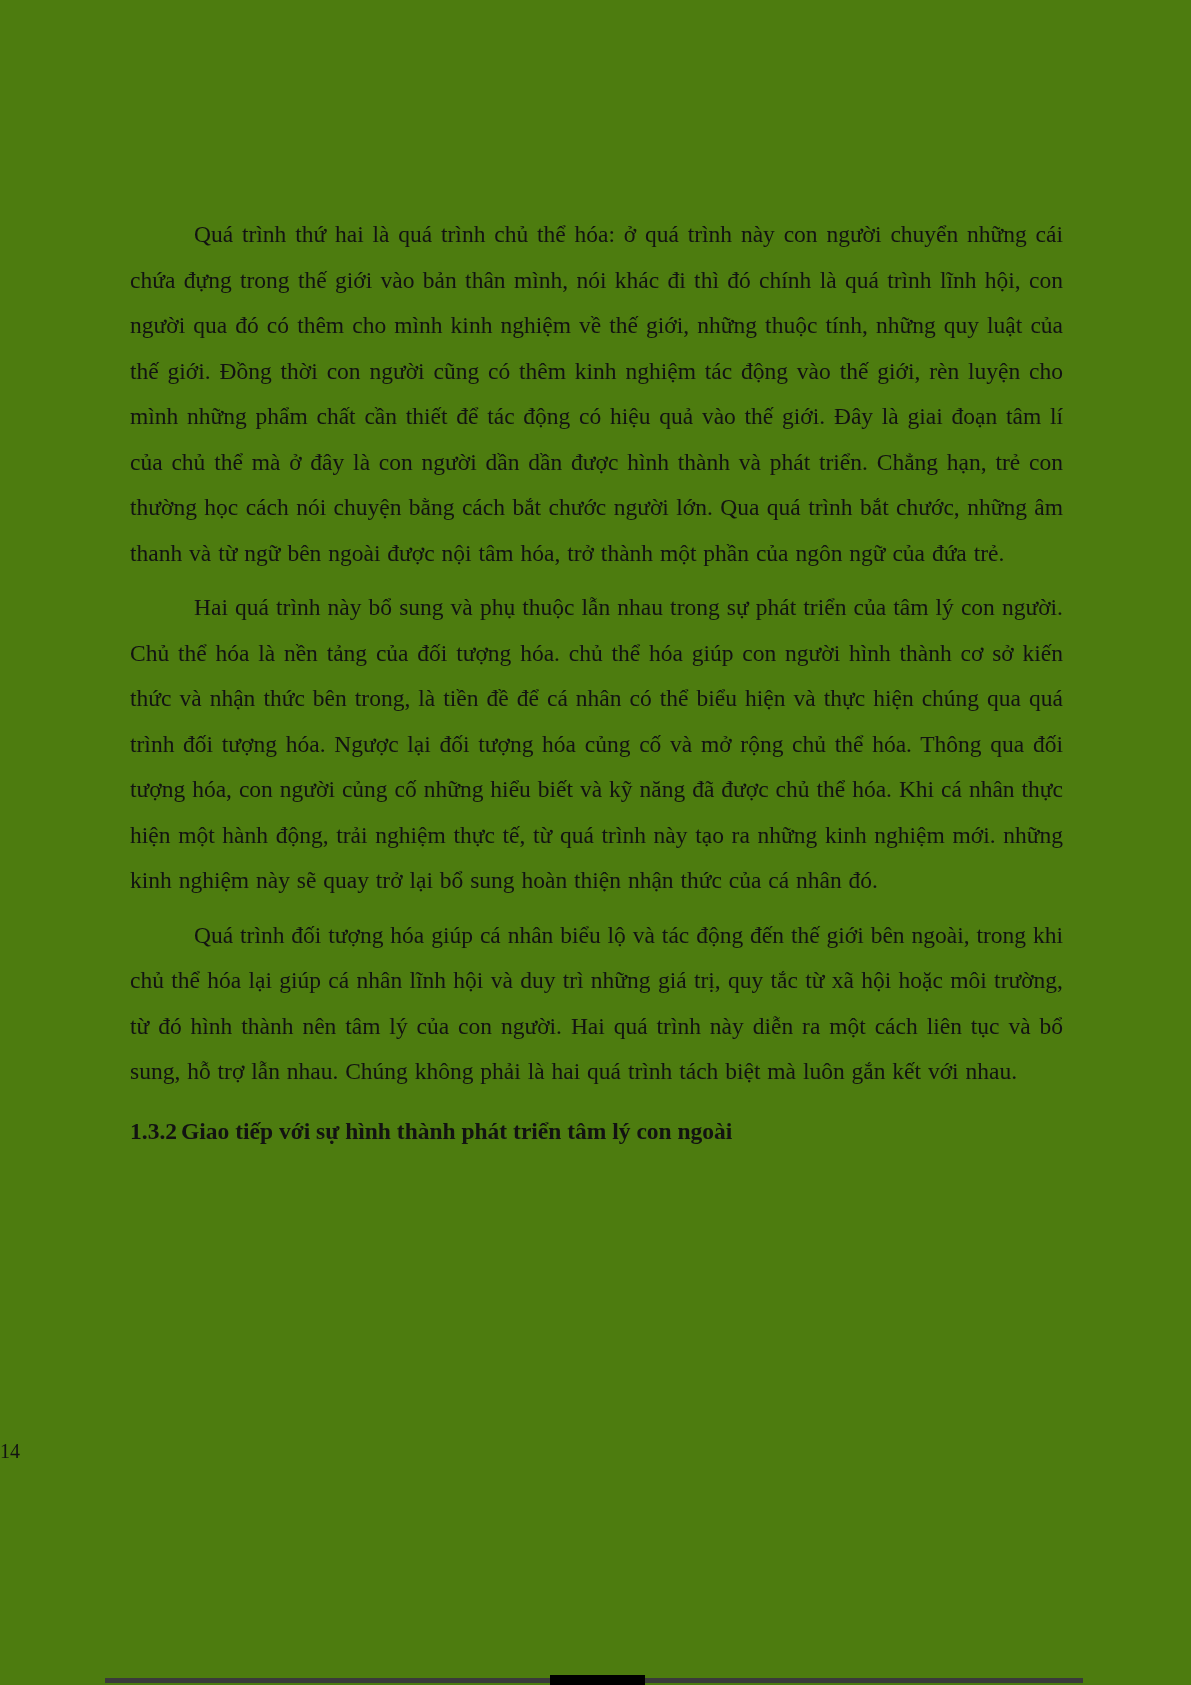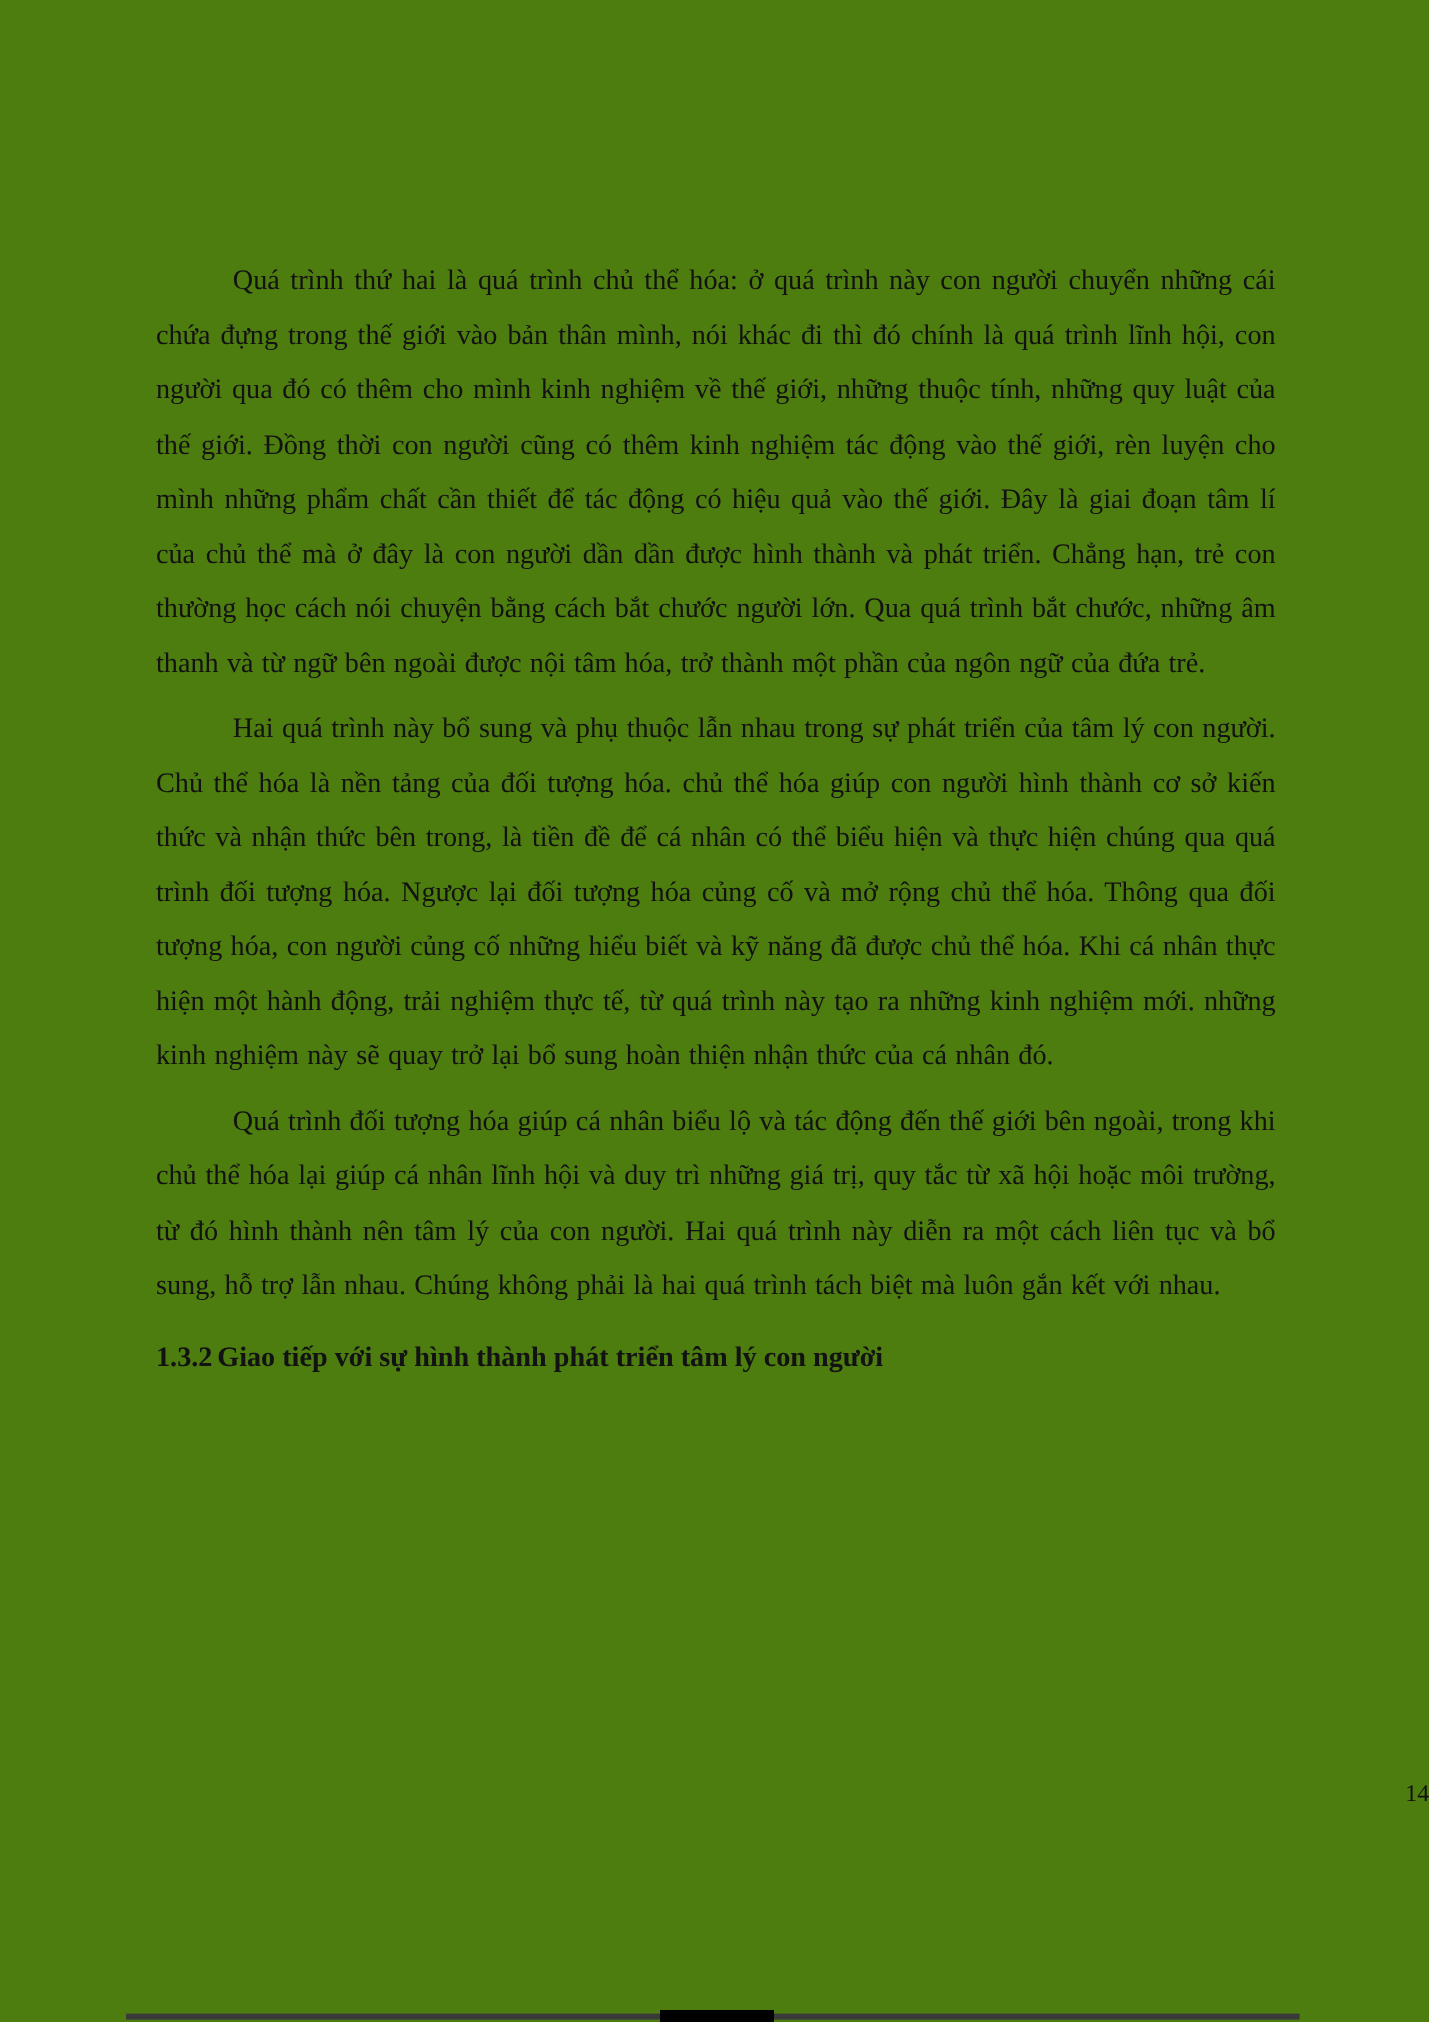--- a/index.html
+++ b/index.html
@@ -37,24 +37,24 @@
     font-weight: bold;
     color: #121212;
     white-space: nowrap;
   }
   .heading .h-num {
     display: inline-block;
     margin-right: 4px;
   }
   .page-number {
     position: absolute;
-    top: 1484px;
+    top: 1440px;
     left: 0;
     width: 1191px;
-    text-align: right;
+    text-align: left;
     font-size: 20px;
     color: #121212;
   }
   .bottom-strip {
     position: absolute;
     bottom: 2px;
     left: 105px;
     width: 978px;
     height: 5px;
     background: #3a3a3a;
@@ -74,21 +74,21 @@
 <div class="page">
 
   <div class="content">
     <p class="para">Quá trình thứ hai là quá trình chủ thể hóa: ở quá trình này con người chuyển những cái chứa đựng trong thế giới vào bản thân mình, nói khác đi thì đó chính là quá trình lĩnh hội, con người qua đó có thêm cho mình kinh nghiệm về thế giới, những thuộc tính, những quy luật của thế giới. Đồng thời con người cũng có thêm kinh nghiệm tác động vào thế giới, rèn luyện cho mình những phẩm chất cần thiết để tác động có hiệu quả vào thế giới. Đây là giai đoạn tâm lí của chủ thể mà ở đây là con người dần dần được hình thành và phát triển. Chẳng hạn, trẻ con thường học cách nói chuyện bằng cách bắt chước người lớn. Qua quá trình bắt chước, những âm thanh và từ ngữ bên ngoài được nội tâm hóa, trở thành một phần của ngôn ngữ của đứa trẻ.</p>
 
     <p class="para">Hai quá trình này bổ sung và phụ thuộc lẫn nhau trong sự phát triển của tâm lý con người. Chủ thể hóa là nền tảng của đối tượng hóa. chủ thể hóa giúp con người hình thành cơ sở kiến thức và nhận thức bên trong, là tiền đề để cá nhân có thể biểu hiện và thực hiện chúng qua quá trình đối tượng hóa. Ngược lại đối tượng hóa củng cố và mở rộng chủ thể hóa. Thông qua đối tượng hóa, con người củng cố những hiểu biết và kỹ năng đã được chủ thể hóa. Khi cá nhân thực hiện một hành động, trải nghiệm thực tế, từ quá trình này tạo ra những kinh nghiệm mới. những kinh nghiệm này sẽ quay trở lại bổ sung hoàn thiện nhận thức của cá nhân đó.</p>
 
     <p class="para">Quá trình đối tượng hóa giúp cá nhân biểu lộ và tác động đến thế giới bên ngoài, trong khi chủ thể hóa lại giúp cá nhân lĩnh hội và duy trì những giá trị, quy tắc từ xã hội hoặc môi trường, từ đó hình thành nên tâm lý của con người. Hai quá trình này diễn ra một cách liên tục và bổ sung, hỗ trợ lẫn nhau. Chúng không phải là hai quá trình tách biệt mà luôn gắn kết với nhau.</p>
 
     <h2 class="heading">
-      <span class="h-num">1.3.2</span><span>Giao tiếp với sự hình thành phát triển tâm lý con người</span>
+      <span class="h-num">1.3.2</span><span>Giao tiếp với sự hình thành phát triển tâm lý con ngoài</span>
     </h2>
   </div>
 
   <div class="page-number">14</div>
 
   <div class="bottom-strip">
     <div class="dark-seg"></div>
   </div>
 
 </div>

